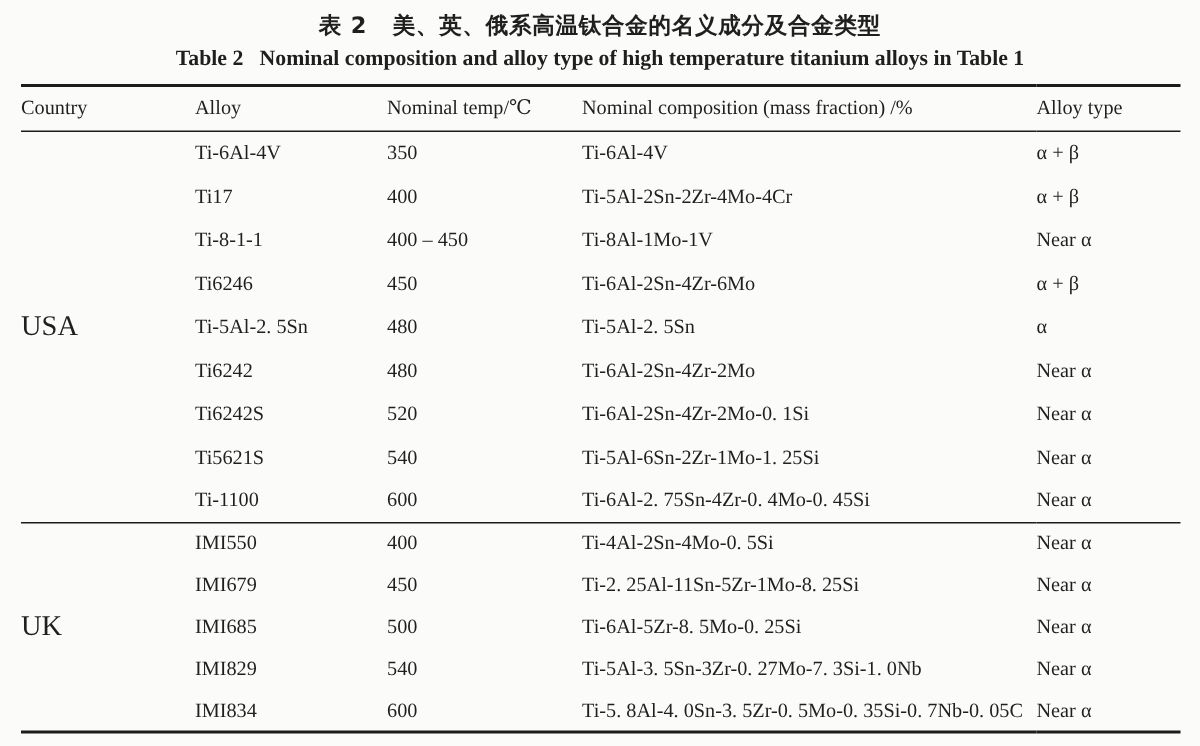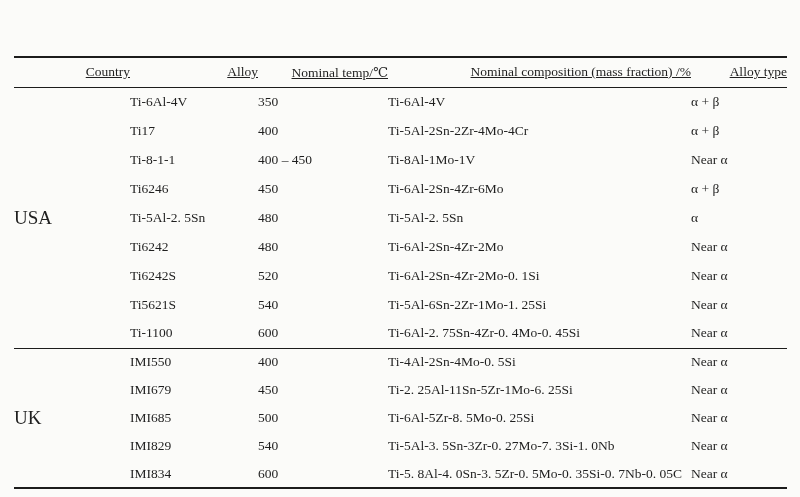--- a/index.html
+++ b/index.html
@@ -38,42 +38,43 @@
   col.c-country { width: 116px; }
   col.c-alloy   { width: 128px; }
   col.c-temp    { width: 130px; }
   col.c-comp    { width: 303px; }
   col.c-type    { width: 96px; }
 
   thead th {
     font-weight: normal;
     font-size: 13.5px;
     height: 30px;
-    text-align: right;
+    text-align: left;
     vertical-align: middle;
     border-bottom: 1.5px solid #1c1c1c;
     white-space: nowrap;
-    text-decoration: underline;
   }
   td {
     text-align: left;
     vertical-align: middle;
     font-size: 13.5px;
     white-space: nowrap;
   }
   tbody.section-usa td { height: 29px; }
   tbody.section-uk  td { height: 28px; }
   tbody.section-usa { border-bottom: 1px solid #1c1c1c; }
   td.country-cell { font-size: 19px; }
 </style>
 </head>
 <body>
 
 <div class="page">
 
+  <div class="title-zh">表 2   美、英、俄系高温钛合金的名义成分及合金类型</div>
+  <div class="title-en">Table 2   Nominal composition and alloy type of high temperature titanium alloys in Table 1</div>
 
   <table class="alloy-table">
     <colgroup>
       <col class="c-country">
         <col class="c-alloy">
         <col class="c-temp">
         <col class="c-comp">
         <col class="c-type">
     </colgroup>
     <thead>
@@ -148,21 +149,21 @@
       <tr>
         <td class="country-cell" rowspan="5">UK</td>
         <td>IMI550</td>
         <td>400</td>
         <td>Ti-4Al-2Sn-4Mo-0. 5Si</td>
         <td>Near α</td>
       </tr>
       <tr>
         <td>IMI679</td>
         <td>450</td>
-        <td>Ti-2. 25Al-11Sn-5Zr-1Mo-6. 25Si</td>
+        <td>Ti-2. 25Al-11Sn-5Zr-1Mo-8. 25Si</td>
         <td>Near α</td>
       </tr>
       <tr>
         <td>IMI685</td>
         <td>500</td>
         <td>Ti-6Al-5Zr-8. 5Mo-0. 25Si</td>
         <td>Near α</td>
       </tr>
       <tr>
         <td>IMI829</td>

